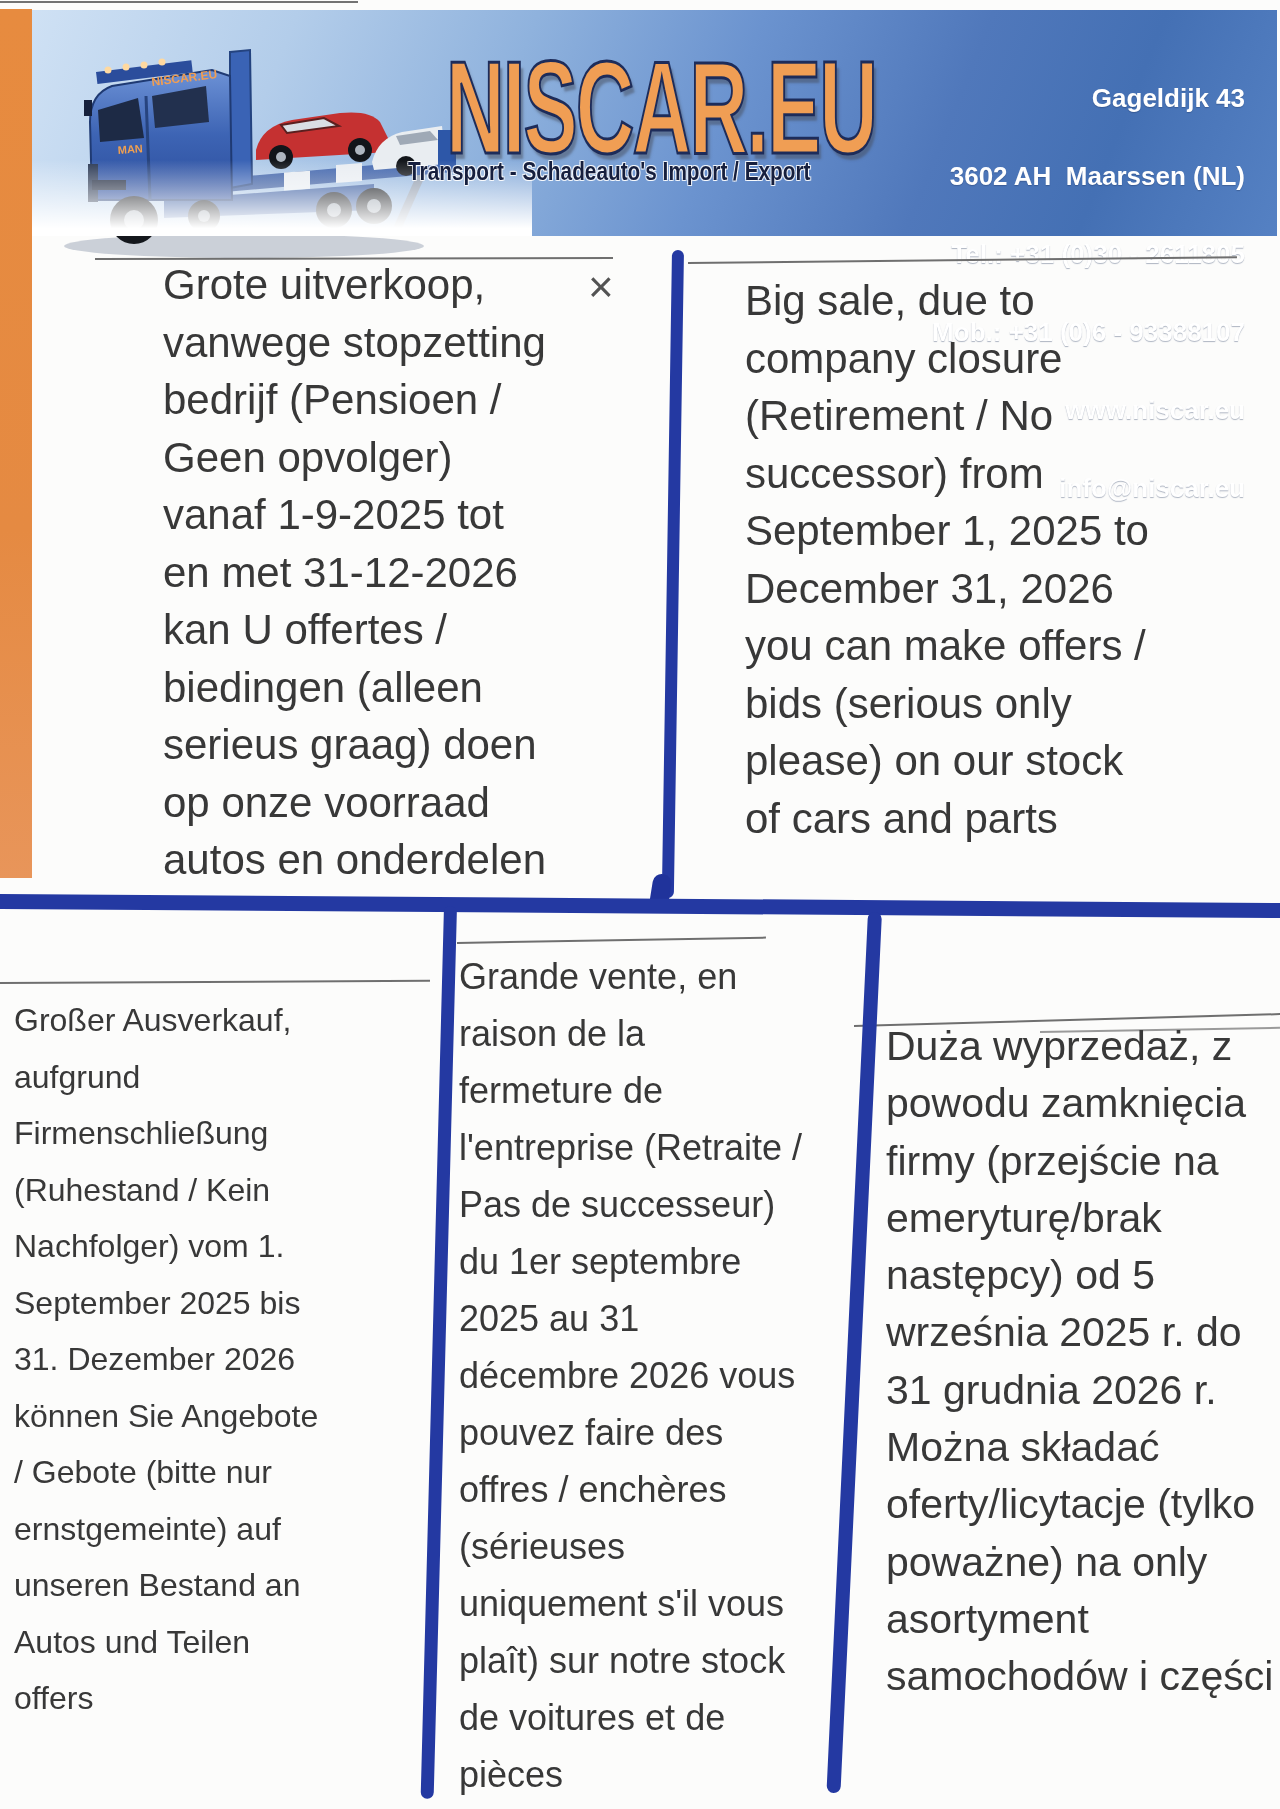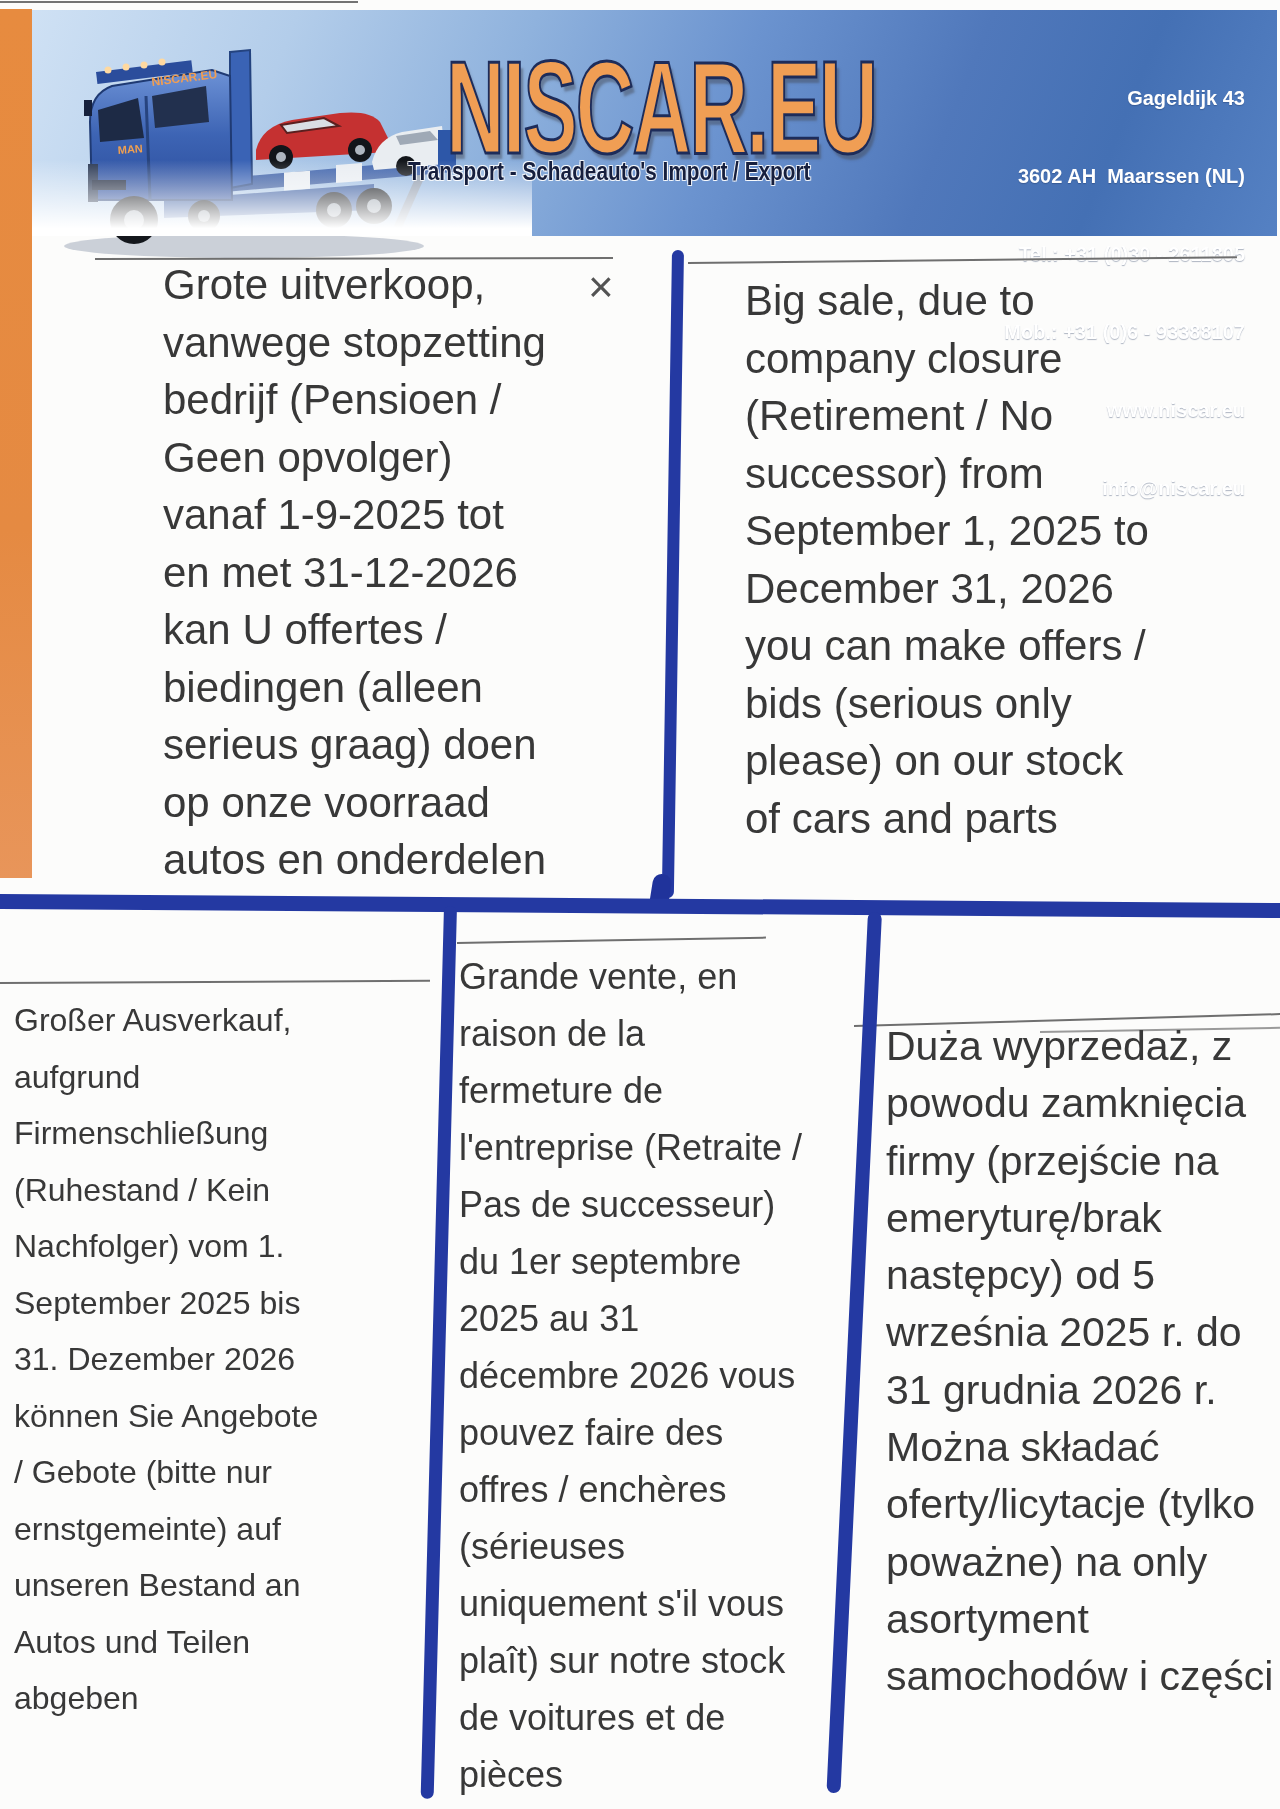--- a/index.html
+++ b/index.html
@@ -26,21 +26,21 @@
     text-shadow:5px 6px 3px rgba(70,75,90,.5);
     transform:scaleX(.62);transform-origin:left center;white-space:nowrap;
   }
   .tagline{
     position:absolute;left:376px;top:146px;font-size:26px;font-weight:bold;color:#161f3e;
     transform:scaleX(.8);transform-origin:left top;white-space:nowrap;
     text-shadow:-1px -1px 0 #ffffffcc,1px -1px 0 #ffffffcc,-1px 1px 0 #ffffffcc,1px 1px 0 #ffffffcc;
   }
   .contact{
     position:absolute;right:32px;top:23px;width:420px;text-align:right;
-    font-size:20px;font-weight:bold;color:#ffffff;line-height:26px;white-space:pre;
+    font-size:26px;font-weight:bold;color:#ffffff;line-height:26px;white-space:pre;
     text-shadow:0 1px 1px rgba(30,50,90,.35);
   }
   
   .edge{position:absolute;height:2px;background:#6f6f6f;transform-origin:left center;}
   .edge-nl{left:95px;top:258px;width:518px;transform:rotate(-.1deg);}
   .edge-en{left:688px;top:262px;width:549px;transform:rotate(-.6deg);}
   .edge-de{left:0;top:982px;width:430px;transform:rotate(-.3deg);}
   .edge-fr{left:457px;top:942px;width:309px;transform:rotate(-1deg);}
   .edge-pl{left:854px;top:1025px;width:428px;transform:rotate(-1.6deg);}
   .edge-pl2{left:1040px;top:1031px;width:240px;transform:rotate(-1deg);background:#9a9a9a;height:1.5px;}
@@ -181,21 +181,21 @@
       <div class="tl">Firmenschließung</div>
       <div class="tl">(Ruhestand / Kein</div>
       <div class="tl">Nachfolger) vom 1.</div>
       <div class="tl">September 2025 bis</div>
       <div class="tl">31. Dezember 2026</div>
       <div class="tl">können Sie Angebote</div>
       <div class="tl">/ Gebote (bitte nur</div>
       <div class="tl">ernstgemeinte) auf</div>
       <div class="tl">unseren Bestand an</div>
       <div class="tl">Autos und Teilen</div>
-      <div class="tl">abgeben</div>
+      <div class="tl">offers</div>
     </div>
   <div class="paper paper-fr">
       <div class="tl">Grande vente, en</div>
       <div class="tl">raison de la</div>
       <div class="tl">fermeture de</div>
       <div class="tl">l'entreprise (Retraite /</div>
       <div class="tl">Pas de successeur)</div>
       <div class="tl">du 1er septembre</div>
       <div class="tl">2025 au 31</div>
       <div class="tl">décembre 2026 vous</div>

